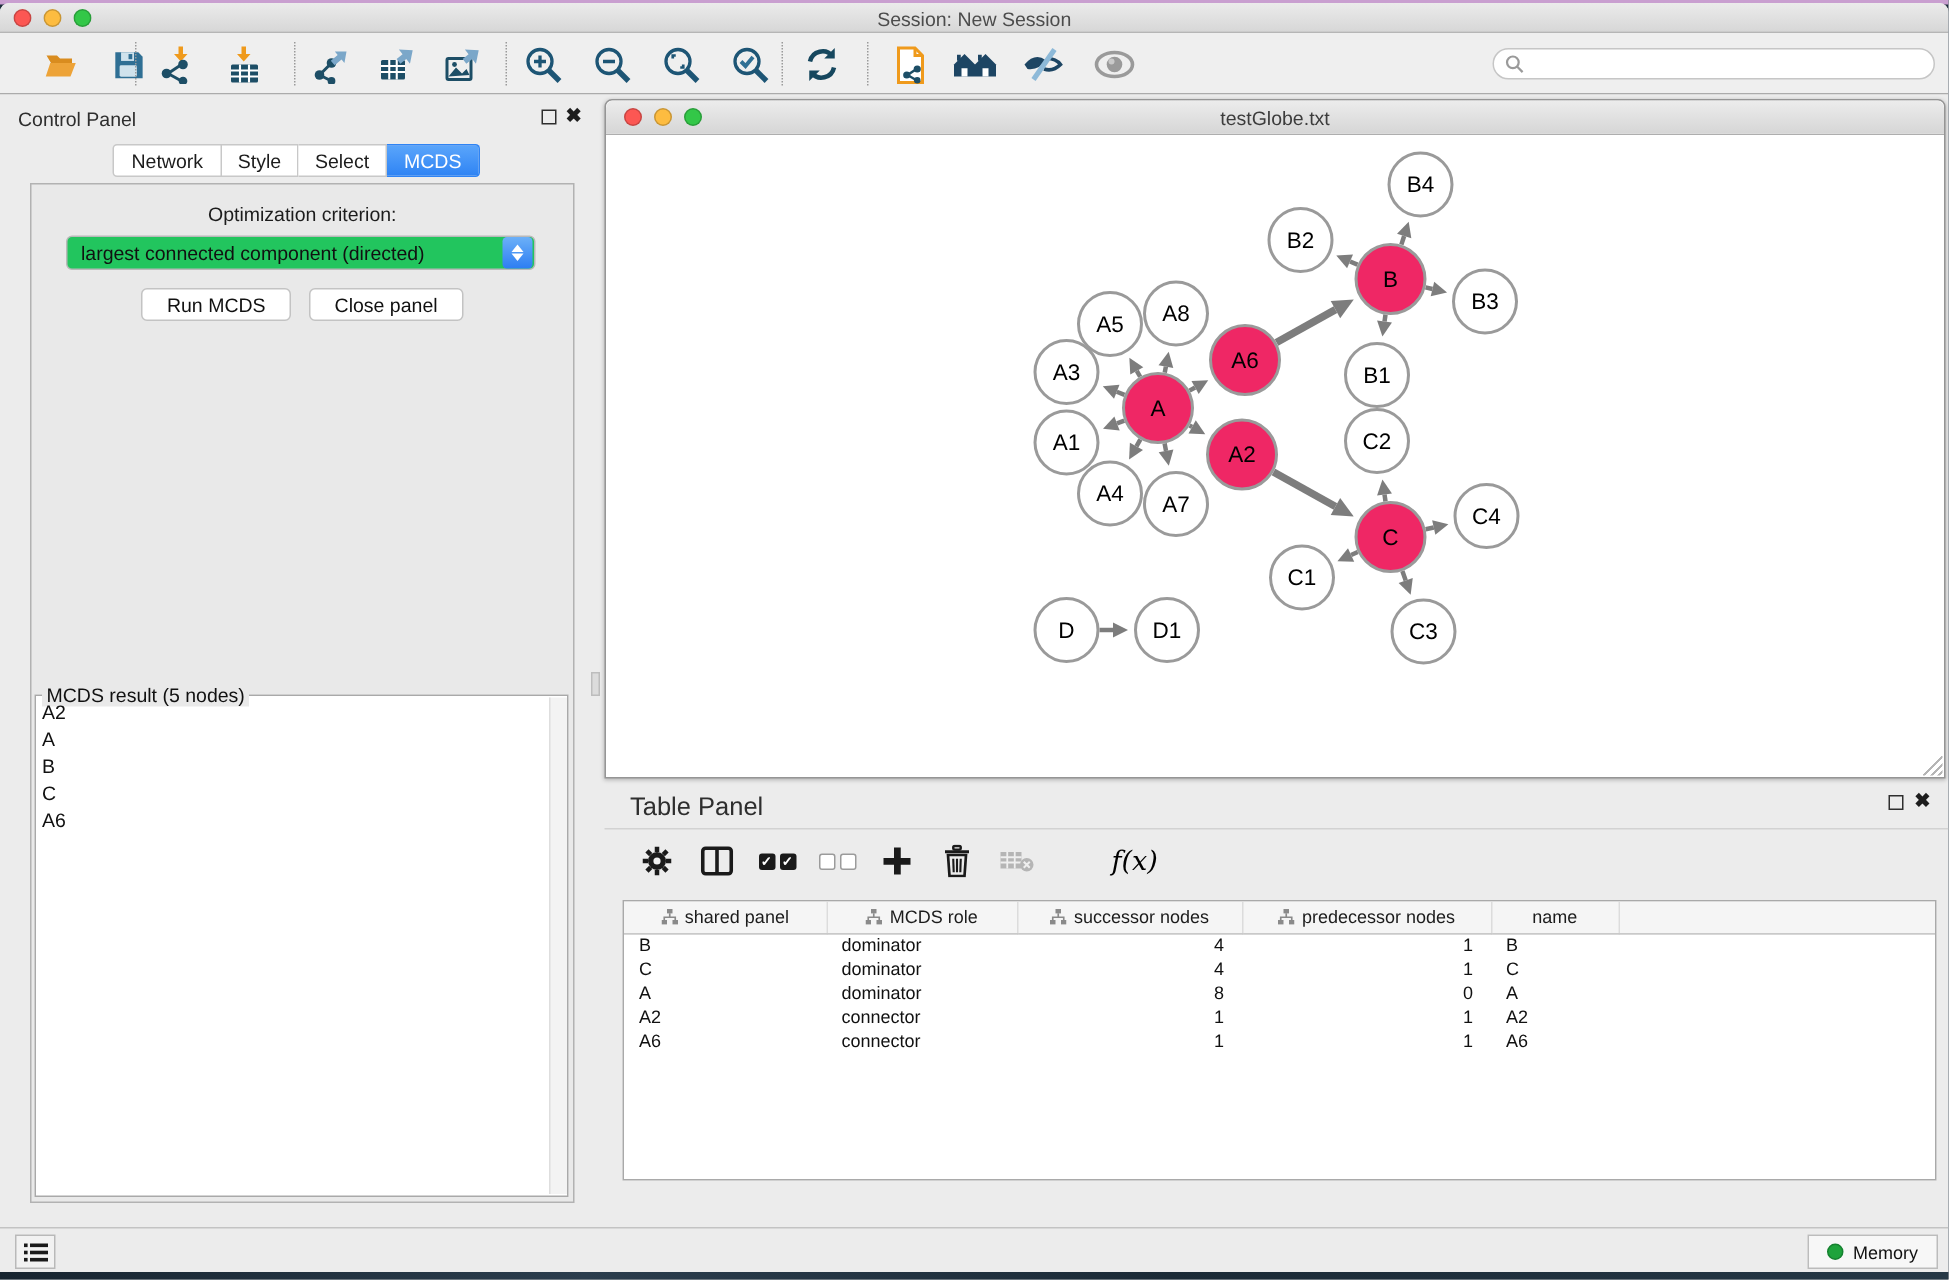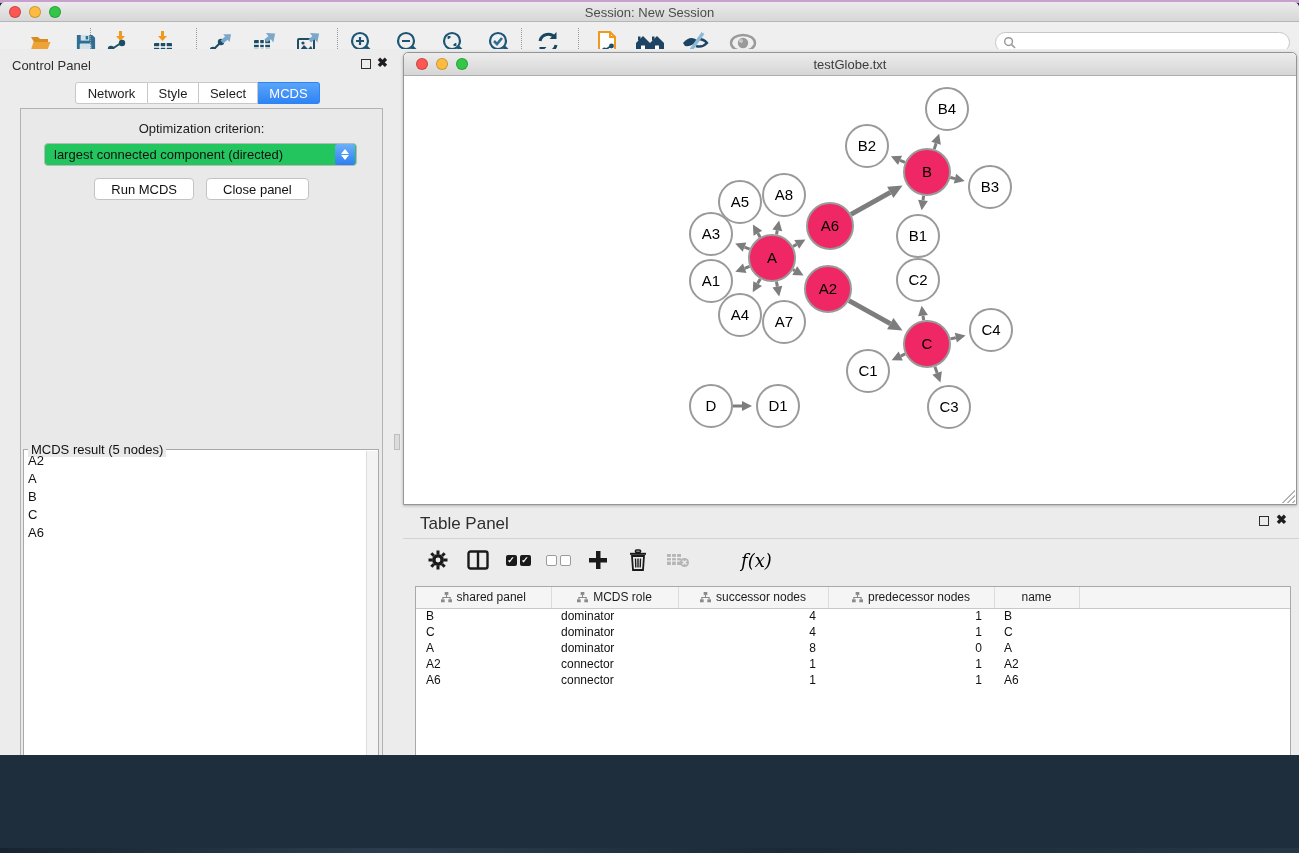--- a/index.html
+++ b/index.html
@@ -3,21 +3,21 @@
 <meta charset="utf-8">
 <style>
   * { margin:0; padding:0; box-sizing:border-box; }
   html,body { width:1299px; height:853px; overflow:hidden; }
   body { font-family:"Liberation Sans", sans-serif; background:#1e2e3c; position:relative; }
 
   .strip-top { position:absolute; left:0; top:0; width:1299px; height:3px; background:#c99fd0; }
   .strip-bottom { position:absolute; left:0; top:848px; width:1299px; height:5px;
     background:linear-gradient(90deg,#17242f,#2b3d4d 30%,#1b2a36 60%,#253745); }
 
-  .app { position:absolute; left:0; top:2px; width:1299px; height:753px;
+  .app { position:absolute; left:0; top:2px; width:1299px; height:846px;
     background:#ececec; border-radius:6px 6px 0 0; overflow:hidden; }
 
   
   .titlebar { position:absolute; left:0; top:0; right:0; height:20px;
     background:linear-gradient(#ebebeb,#d7d7d7); border-bottom:1px solid #b6b6b6; }
   .lights { position:absolute; left:9px; top:4px; display:flex; gap:8px; }
   .light { width:12px; height:12px; border-radius:50%; border:0.5px solid rgba(0,0,0,.2); }
   .win-title { position:absolute; left:0; right:0; top:3px; text-align:center;
     font-size:13px; color:#4c4c4c; }
 
@@ -28,21 +28,21 @@
   .tb-btn { width:30px; height:28px; display:flex; align-items:center; justify-content:center; }
   .tb-sep { position:absolute; top:6px; height:29px; width:0;
     border-left:1px dotted #9a9a9a; }
   .searchbox { position:absolute; right:9px; top:10px; width:295px; height:21px;
     background:#fff; border:1px solid #c6c6c6; border-radius:11px;
     display:flex; align-items:center; padding-left:7px; }
   .searchbox input { border:none; outline:none; flex:1; font-size:12px; height:16px;
     font-family:"Liberation Sans",sans-serif; background:transparent; }
 
   
-  .main { position:absolute; left:0; top:47px; right:0; height:755px; background:#ececec; }
+  .main { position:absolute; left:0; top:61px; right:0; height:755px; background:#ececec; }
 
   
   .control-panel { position:absolute; left:0; top:0; width:396px; height:755px; }
   .cp-header { position:absolute; left:12px; top:9px; font-size:13px; color:#2e2e2e; }
   .panel-float { position:absolute; top:10px; width:10px; height:10px; border:1.5px solid #2e2e2e; background:transparent; }
   .panel-close { position:absolute; top:6px; font-size:13px; font-weight:bold; color:#1d1d1d; }
   .cp-tabs { position:absolute; left:75px; top:33px; display:flex; }
   .seg-tab { height:22px; background:#fff; border:1px solid #c8c8c8; border-left:none;
     font-size:13px; color:#1c1c1c; display:flex; align-items:center; justify-content:center; }
   .seg-tab:first-child { border-left:1px solid #c8c8c8; border-radius:3px 0 0 3px; }

